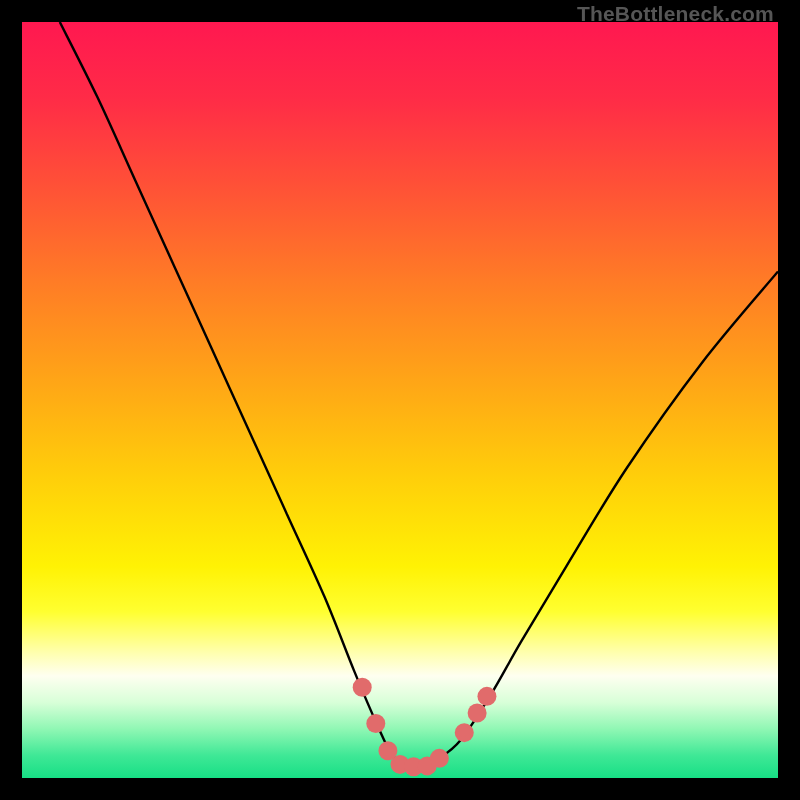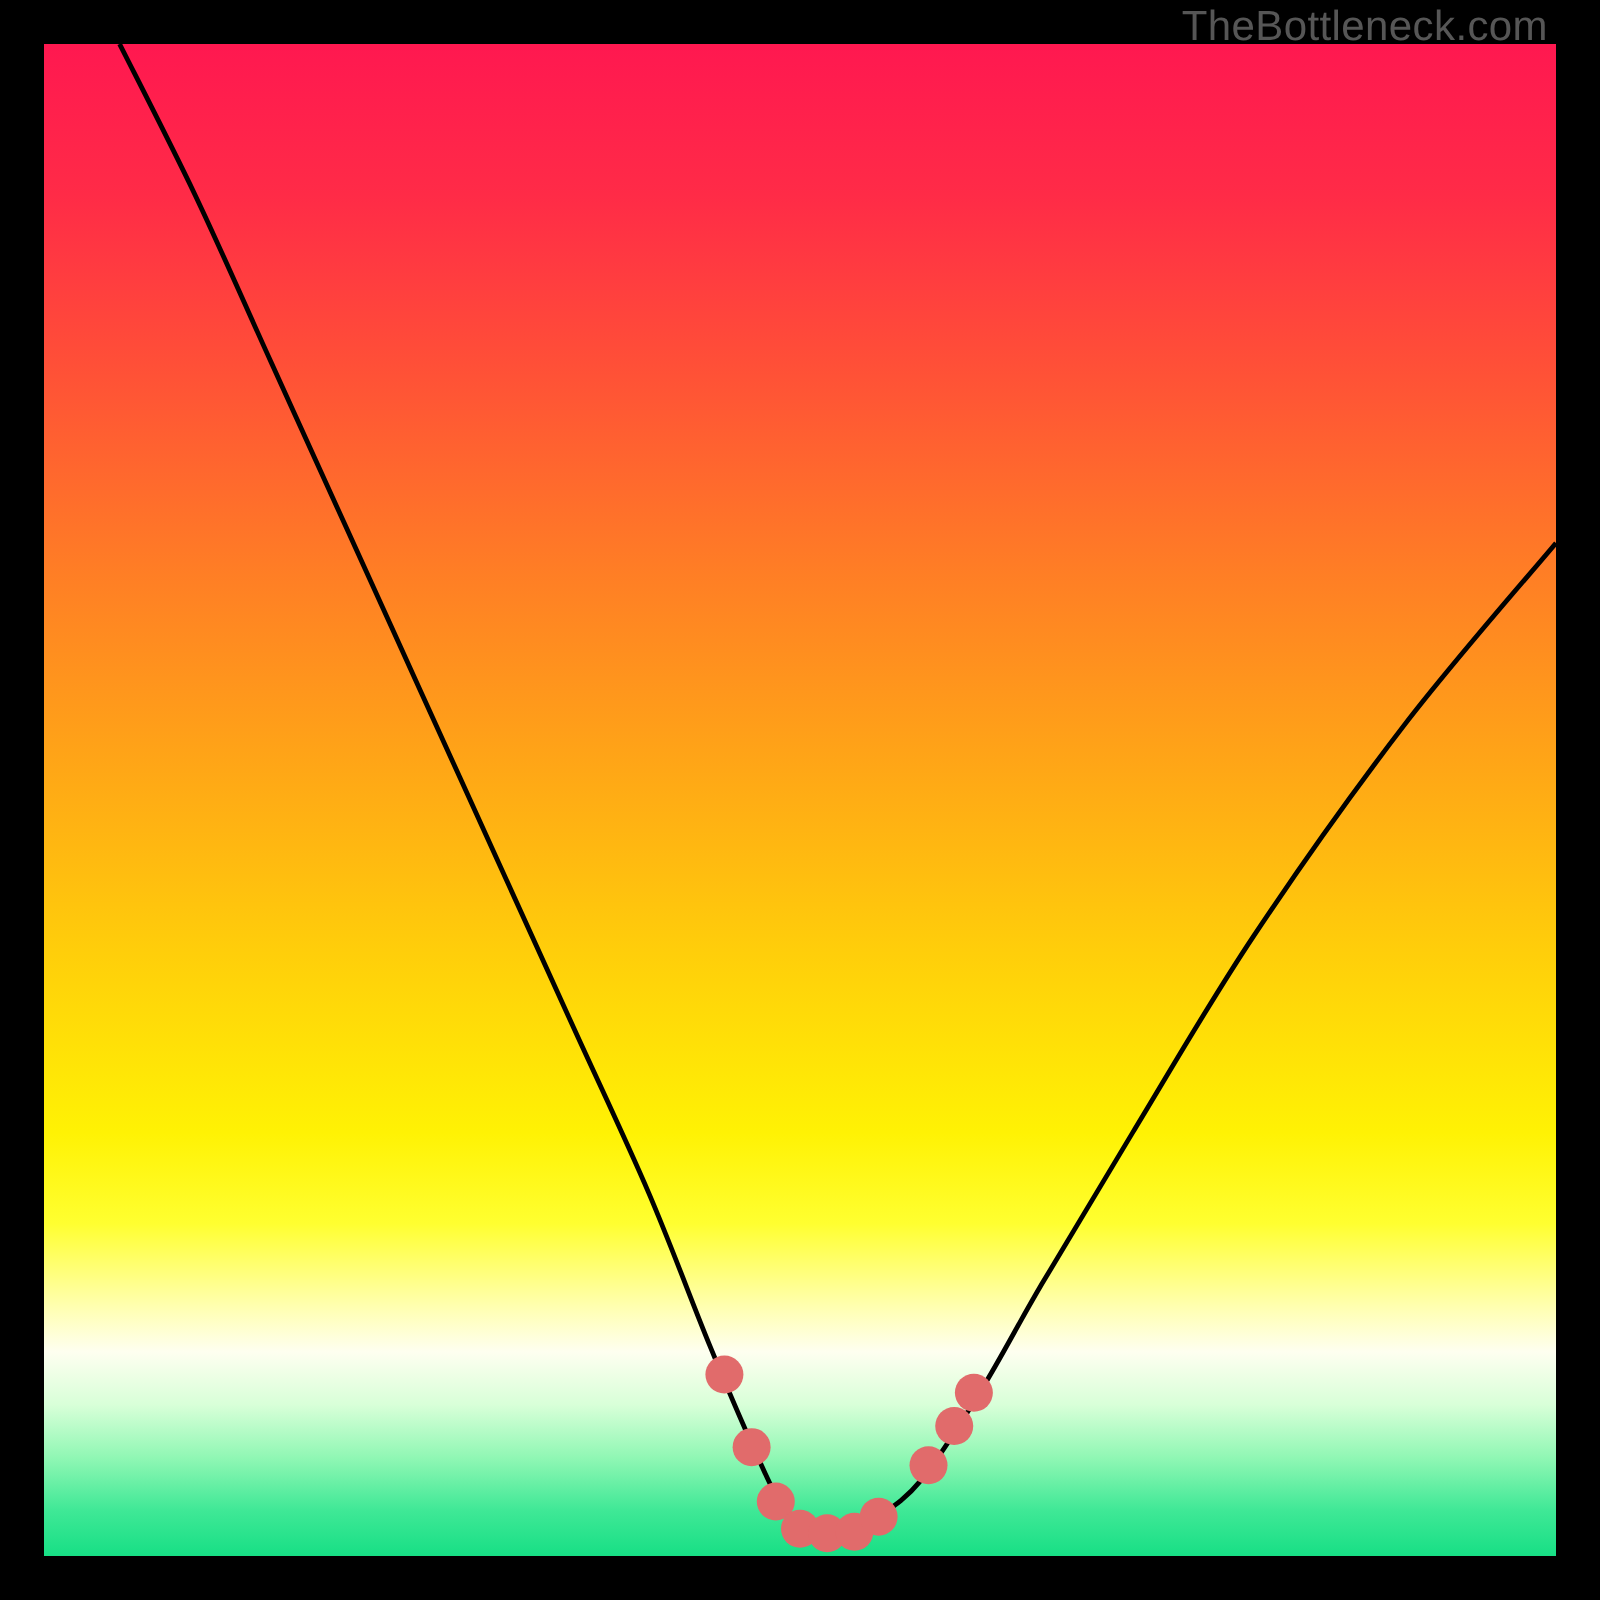--- a/index.html
+++ b/index.html
@@ -24,21 +24,21 @@
     left: 0;
     top: 0;
     width: 756px;
     height: 756px;
   }
   .watermark {
     position: absolute;
     top: 2px;
     right: 26px;
     font-size: 21px;
-    font-weight: 400;
+    font-weight: 700;
     color: #565656;
     letter-spacing: 0.2px;
     font-family: Arial, Helvetica, sans-serif;
   }
   svg {
     display: block;
   }
 </style>
 </head>
 <body>

